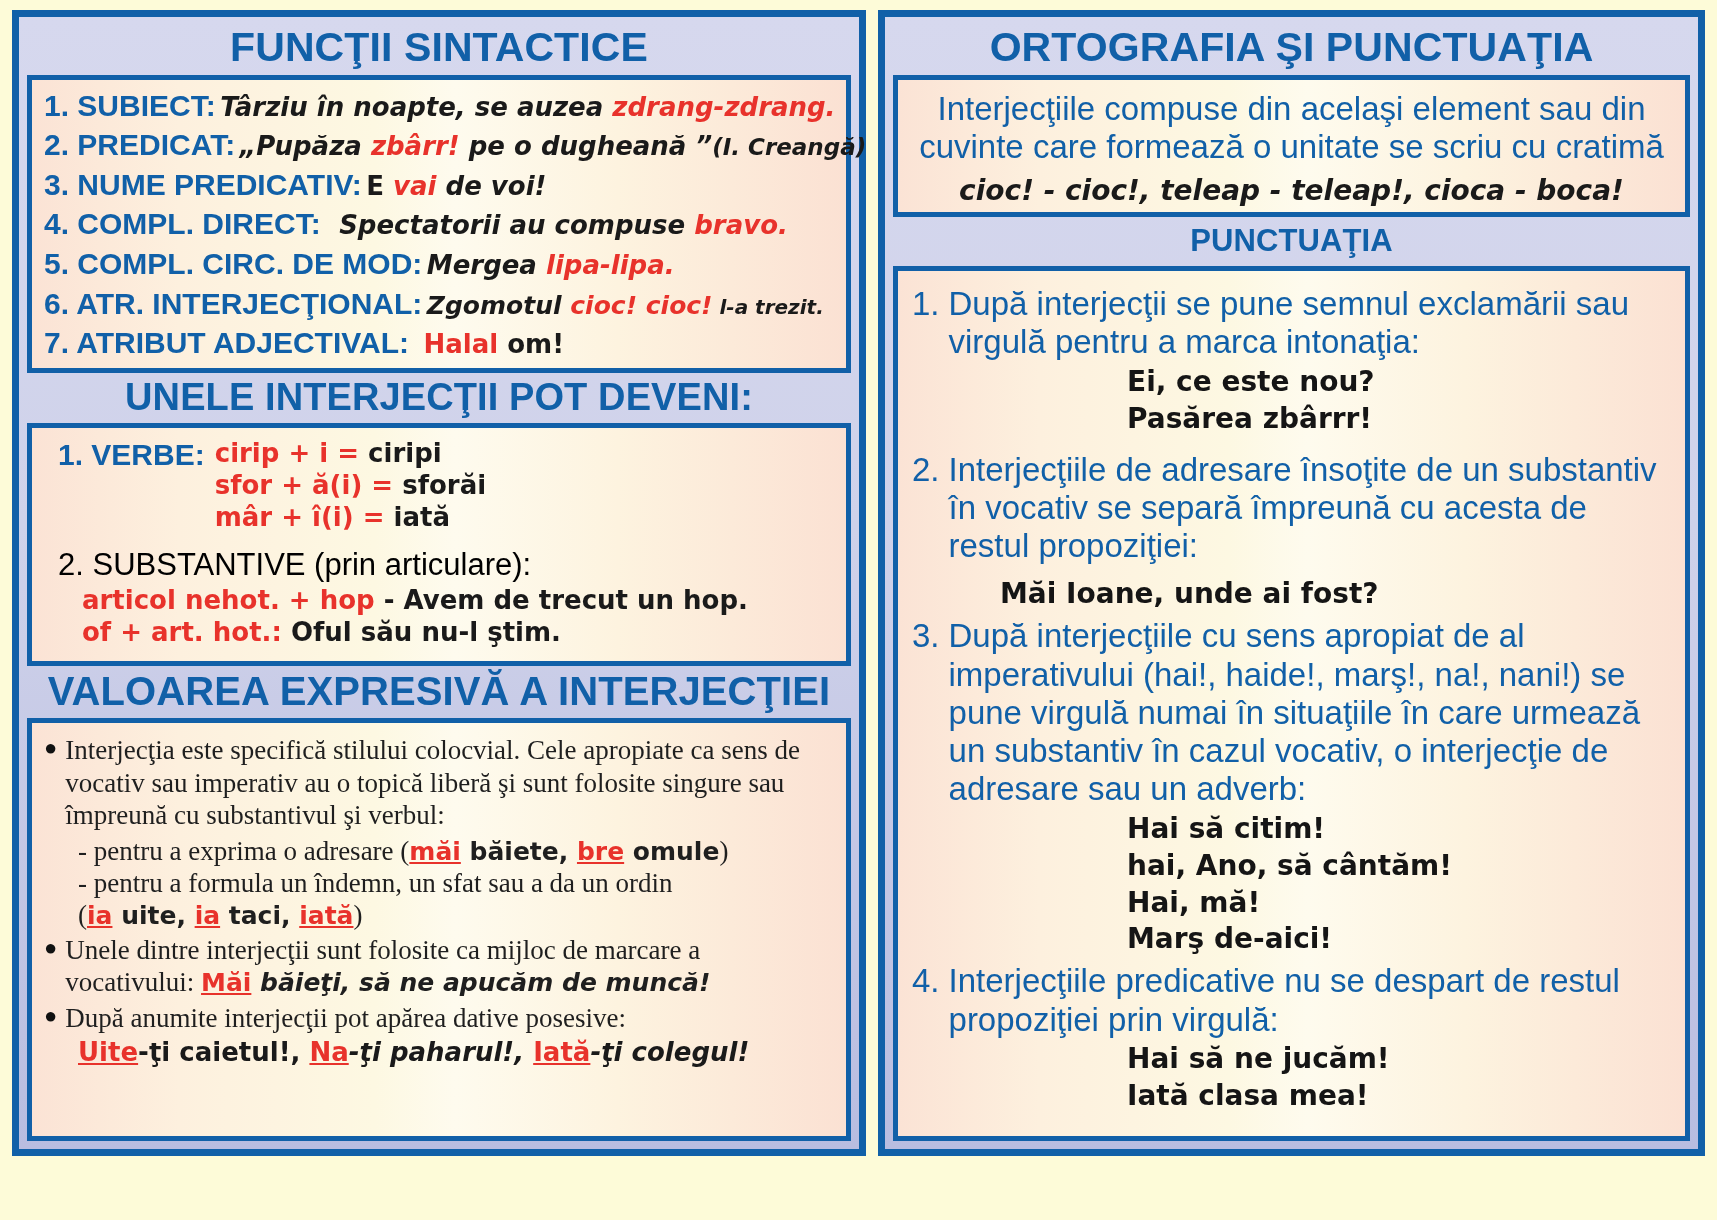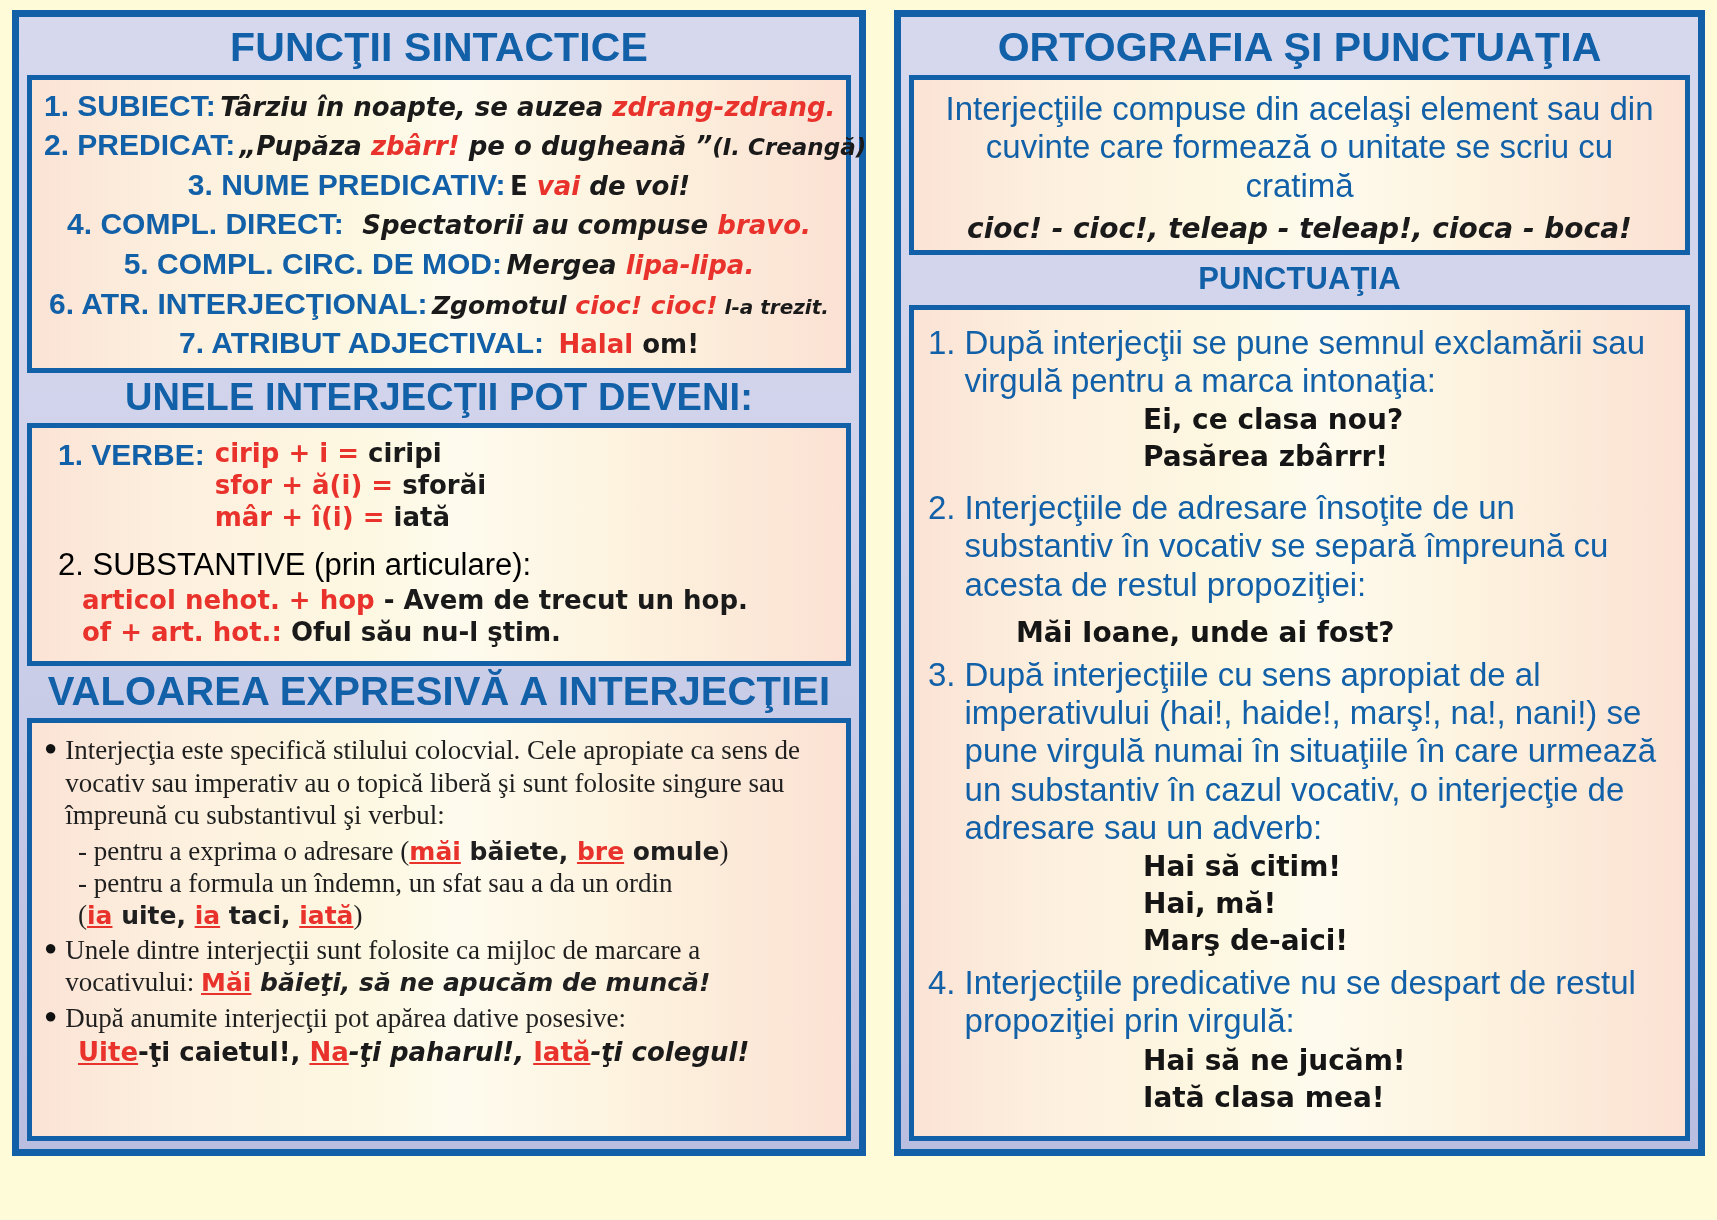--- a/index.html
+++ b/index.html
@@ -8,21 +8,21 @@
     background:#fdfbd8;
     font-family:"Liberation Sans",sans-serif;
     overflow:hidden;
   }
   .poster{
     position:absolute;left:0;top:0;width:1717px;height:1168px;
     background:#fdfbd8;
     box-sizing:border-box;
     padding:10px 12px 12px 12px;
     display:flex;
-    gap:28px;
+    gap:12px;
   }
   
   .column{
     border:7px solid #1160a8;
     background:linear-gradient(180deg,#d6d8ee 0%,#cfd2ea 45%,#b9bde0 100%);
     box-sizing:border-box;
     display:flex;flex-direction:column;
     padding:4px 8px 8px 8px;
   }
   .col-left{width:854px;}
@@ -104,21 +104,21 @@
 </style>
 </head>
 <body>
 
 <div class="poster">
 
   <div class="column col-left">
 
     <div class="sec-head h1">FUNCŢII SINTACTICE</div>
 
-    <div class="box" style="padding-bottom:8px;text-align:center;">
+    <div class="box" style="padding-bottom:8px;">
       <div class="syn-row">
         <span class="lbl">1. SUBIECT:</span>
         <span class="hand blk">Târziu în noapte, se auzea </span><span class="hand red">zdrang-zdrang.</span><span class="hand blk"></span>
       </div>
       <div class="syn-row">
         <span class="lbl">2. PREDICAT:</span>
         <span class="hand blk">„Pupăza </span><span class="hand red">zbârr!</span><span class="hand blk"> pe o dugheană ”</span><span class="hand blk" style="font-size:23px">(I. Creangă)</span>
       </div>
       <div class="syn-row">
         <span class="lbl">3. NUME PREDICATIV:</span>
@@ -203,36 +203,37 @@
     </div>
 
     <div class="sec-head h5" style="padding:8px 0 9px 0;">PUNCTUAŢIA</div>
 
     <div class="box" style="flex:1;padding:10px 14px 10px 14px;">
 
       <div class="rule">
         <div class="num">1.</div>
         <div class="body">După interjecţii se pune semnul exclamării sau virgulă pentru a marca intonaţia:</div>
       </div>
-      <div class="ex ex-ind">Ei, ce clasa nou?</div>
+      <div class="ex ex-ind">Ei, ce este nou?</div>
       <div class="ex ex-ind">Pasărea zbârrr!</div>
       <div class="gap"></div>
 
       <div class="rule">
         <div class="num">2.</div>
         <div class="body">Interjecţiile de adresare însoţite de un substantiv în vocativ se separă împreună cu acesta de restul propoziţiei:</div>
       </div>
       <div class="gap"></div>
       <div class="ex ex-ind2">Măi Ioane, unde ai fost?</div>
 
       <div class="rule">
         <div class="num">3.</div>
         <div class="body">După interjecţiile cu sens apropiat de al imperativului (hai!, haide!, marş!, na!, nani!) se pune virgulă numai în situaţiile în care urmează un substantiv în cazul vocativ, o interjecţie de adresare sau un adverb:</div>
       </div>
       <div class="ex ex-ind">Hai să citim!</div>
+      <div class="ex ex-ind">hai, Ano, să cântăm!</div>
       <div class="ex ex-ind">Hai, mă!</div>
       <div class="ex ex-ind">Marş de-aici!</div>
 
       <div class="rule">
         <div class="num">4.</div>
         <div class="body">Interjecţiile predicative nu se despart de restul propoziţiei prin virgulă:</div>
       </div>
       <div class="ex ex-ind">Hai să ne jucăm!</div>
       <div class="ex ex-ind">Iată clasa mea!</div>
     </div>

